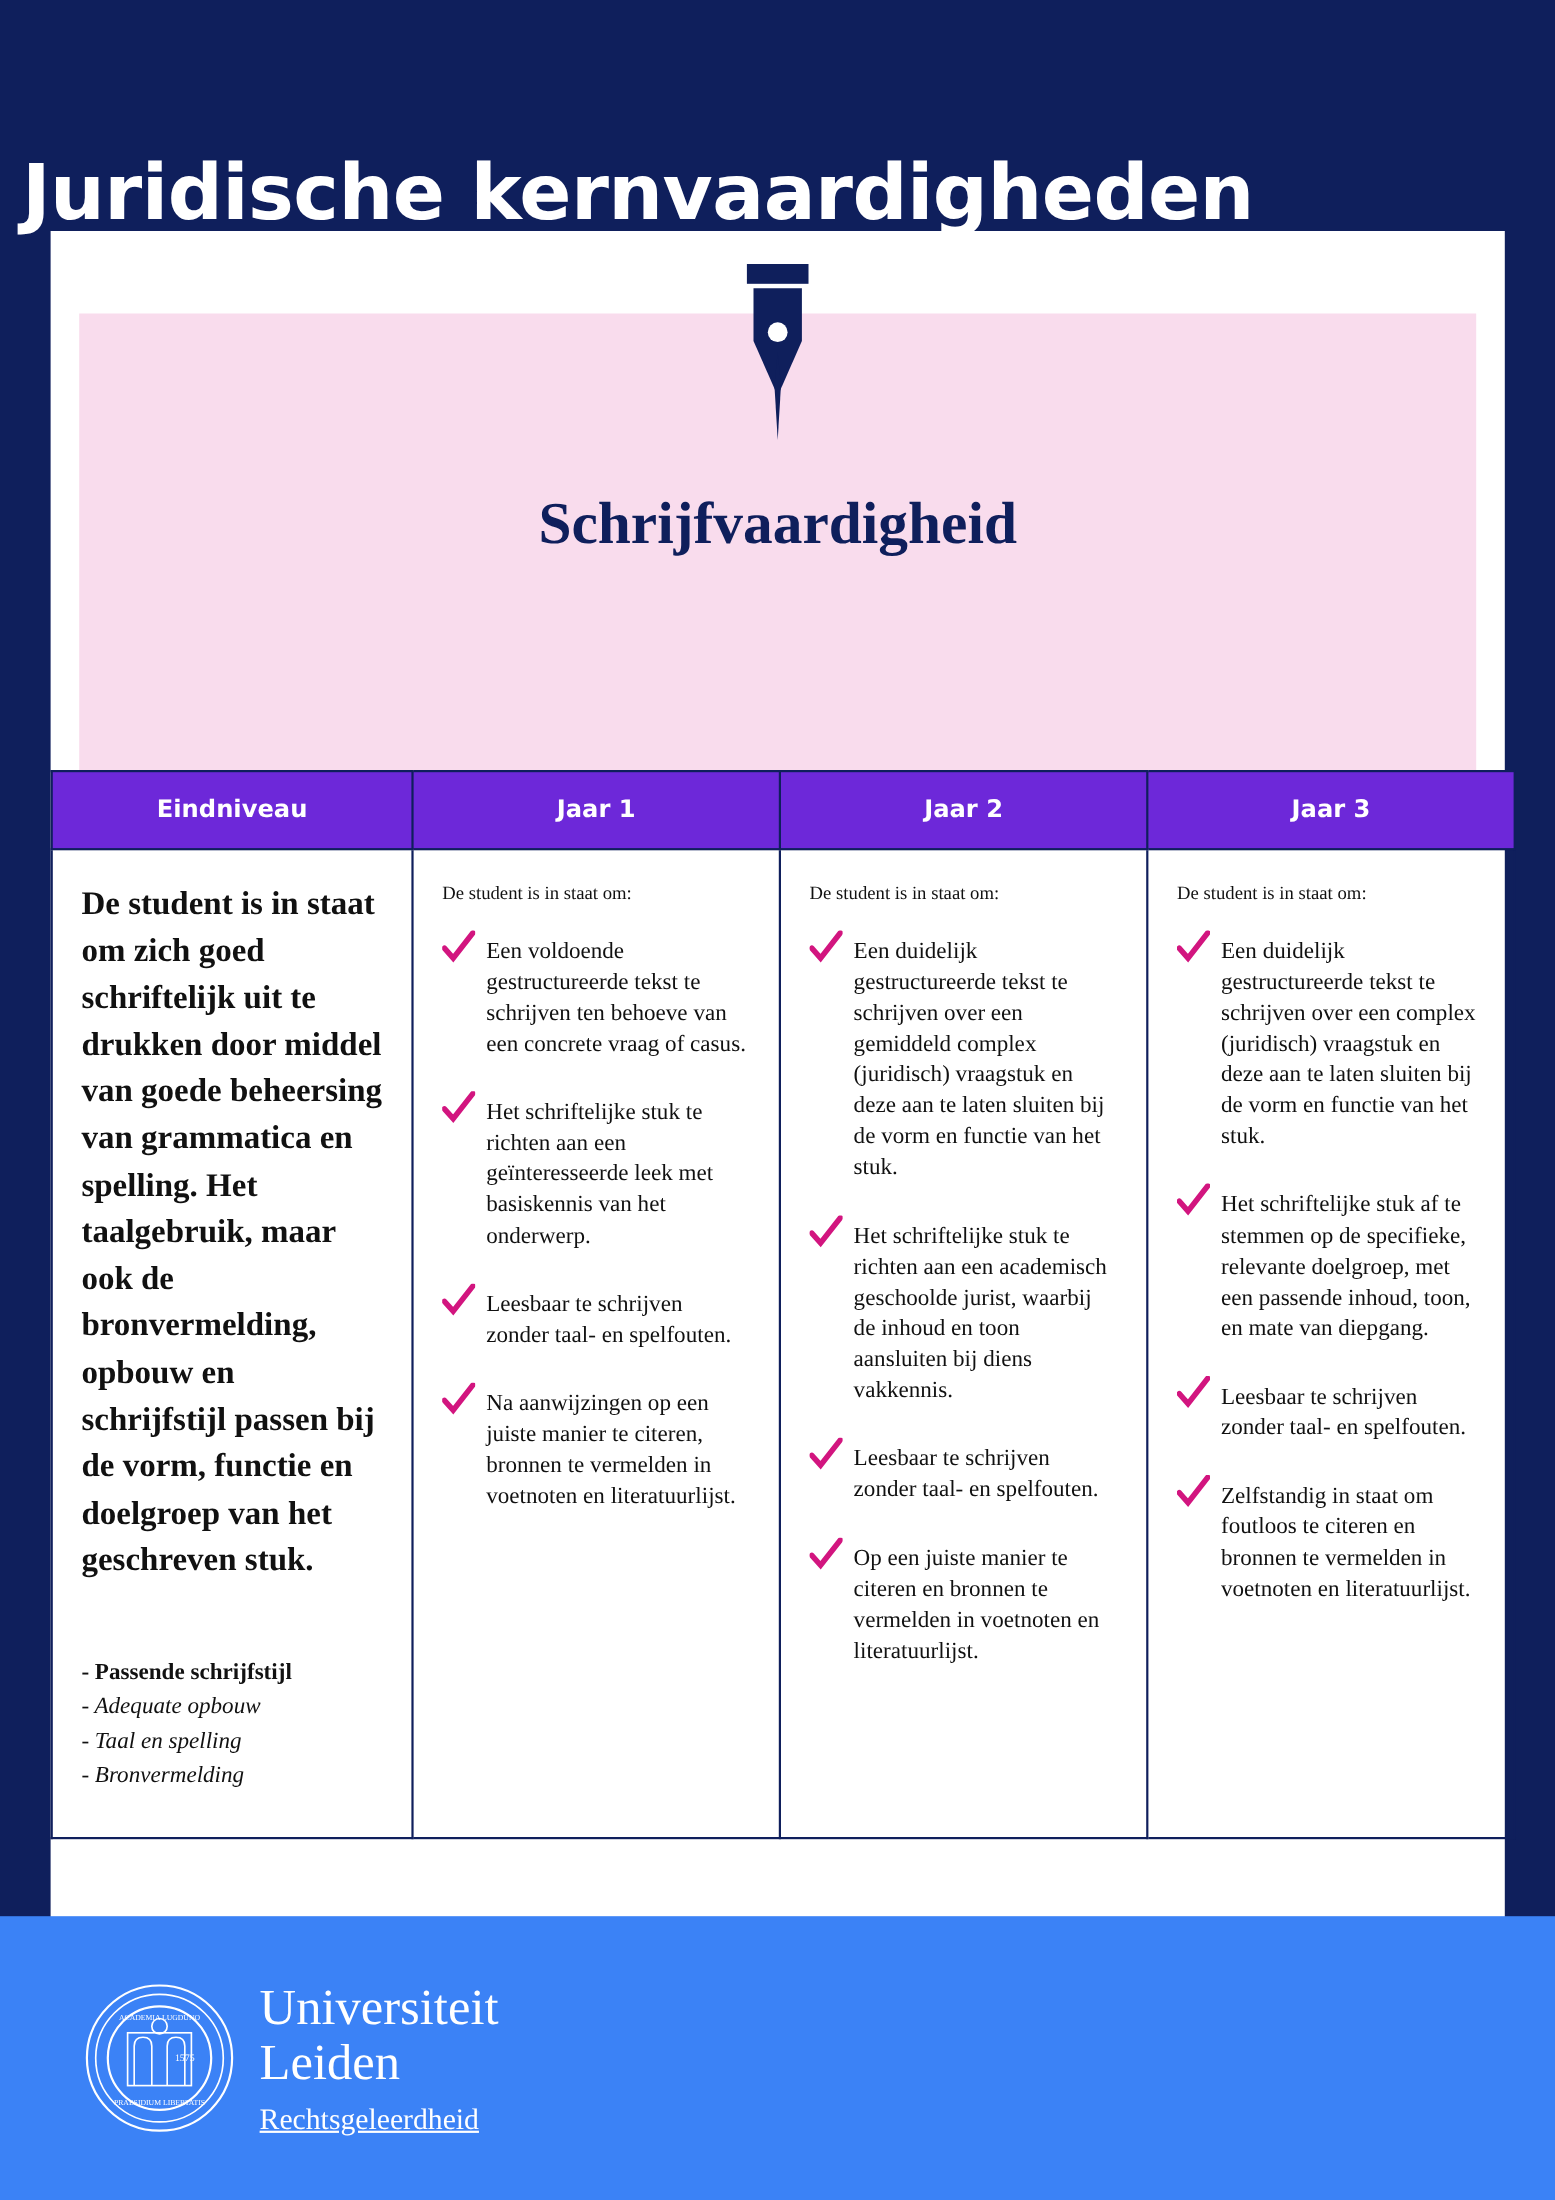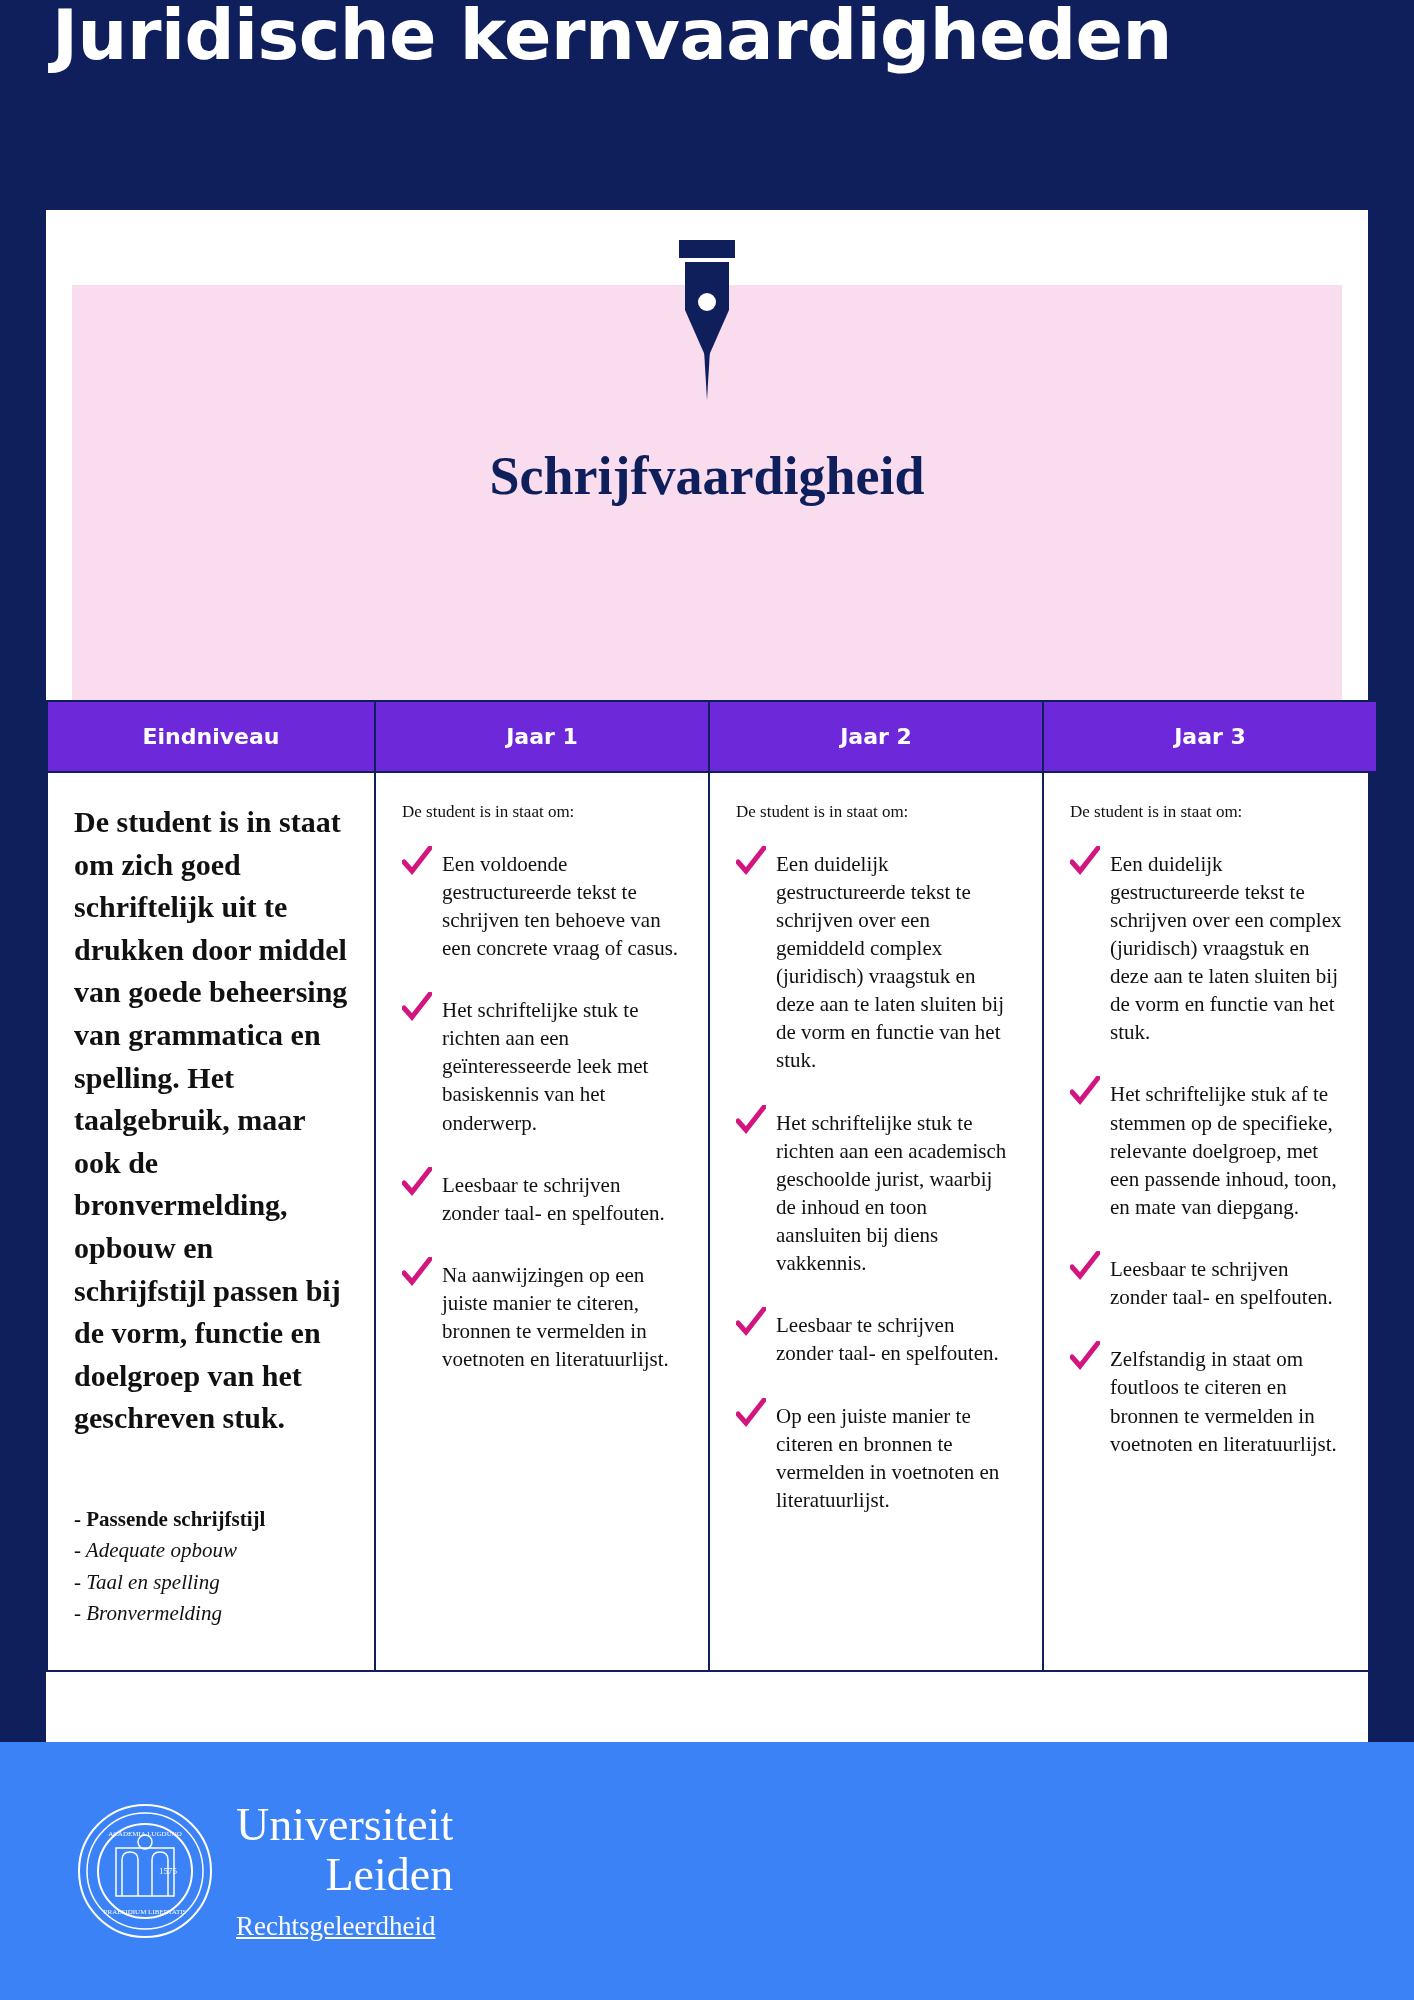--- a/index.html
+++ b/index.html
@@ -25,23 +25,23 @@
   }
   
   .header-band {
     position: absolute;
     left: -46px;
     top: 0;
     width: 1414px;
     height: 210px;
     background: #0f1f5c;
     display: flex;
-    align-items: flex-start;
+    align-items: flex-end;
     box-sizing: border-box;
-    padding-left: 52px;
+    padding-left: 20px;
   }
   .header-title {
     color: #ffffff;
     font-size: 70px;
     font-weight: bold;
     letter-spacing: -0.5px;
     line-height: 1;
     font-family: "DejaVu Sans", sans-serif;
   }
 
@@ -169,21 +169,20 @@
     margin-right: 22px;
     flex: 0 0 auto;
   }
   .footer-text {
     color: #ffffff;
   }
   .footer-uni {
     font-family: "Liberation Serif", serif;
     font-size: 46px;
     line-height: 1.07;
-    text-align: right;
   }
   .footer-fac {
     font-family: "Liberation Serif", serif;
     font-size: 27px;
     margin-top: 12px;
     text-decoration: underline;
   }
 </style>
 </head>
 <body>

